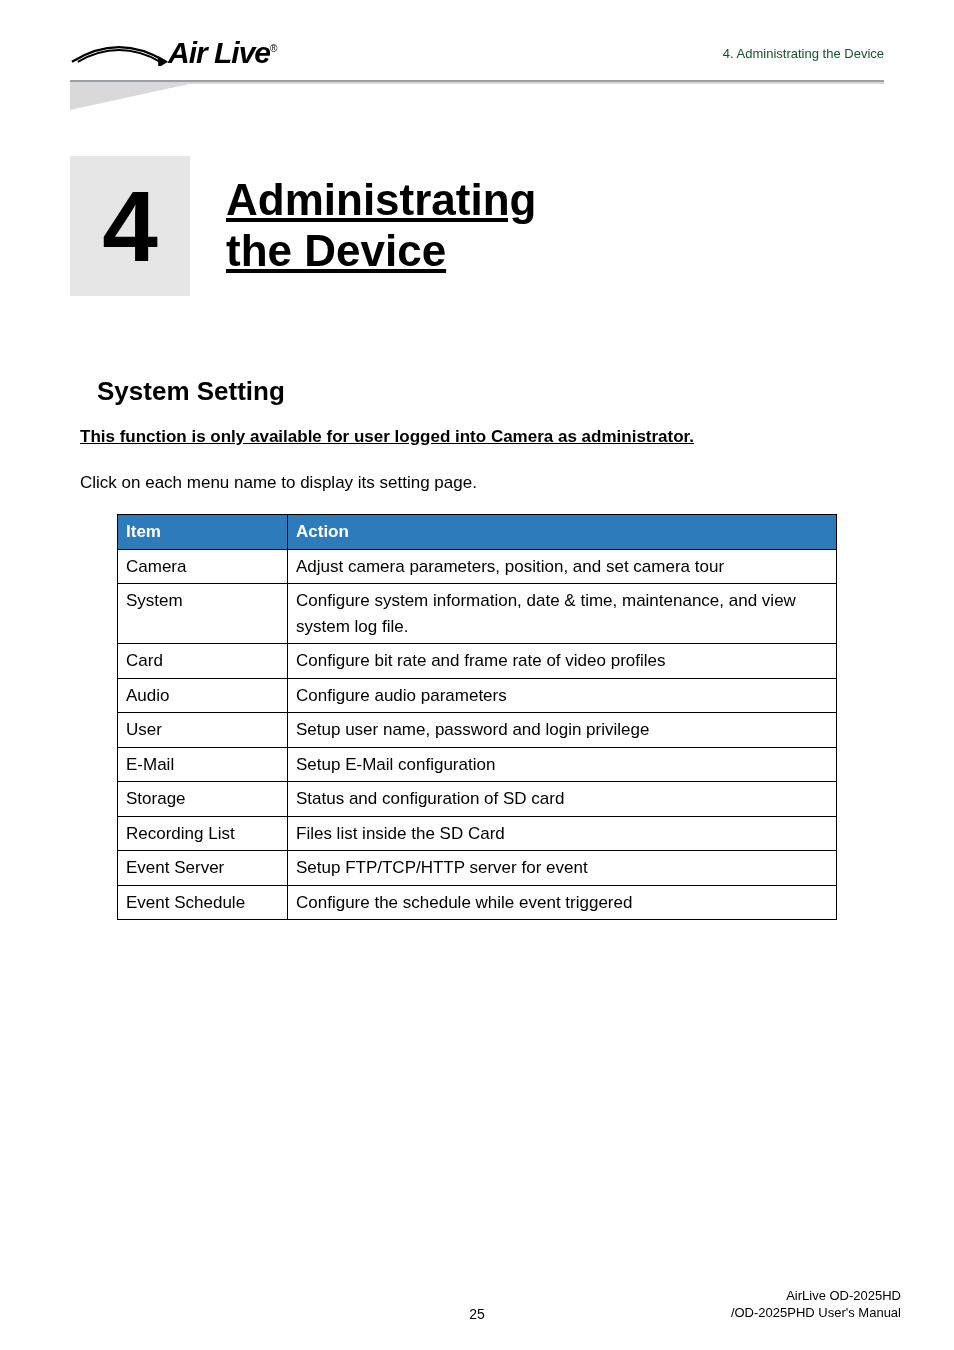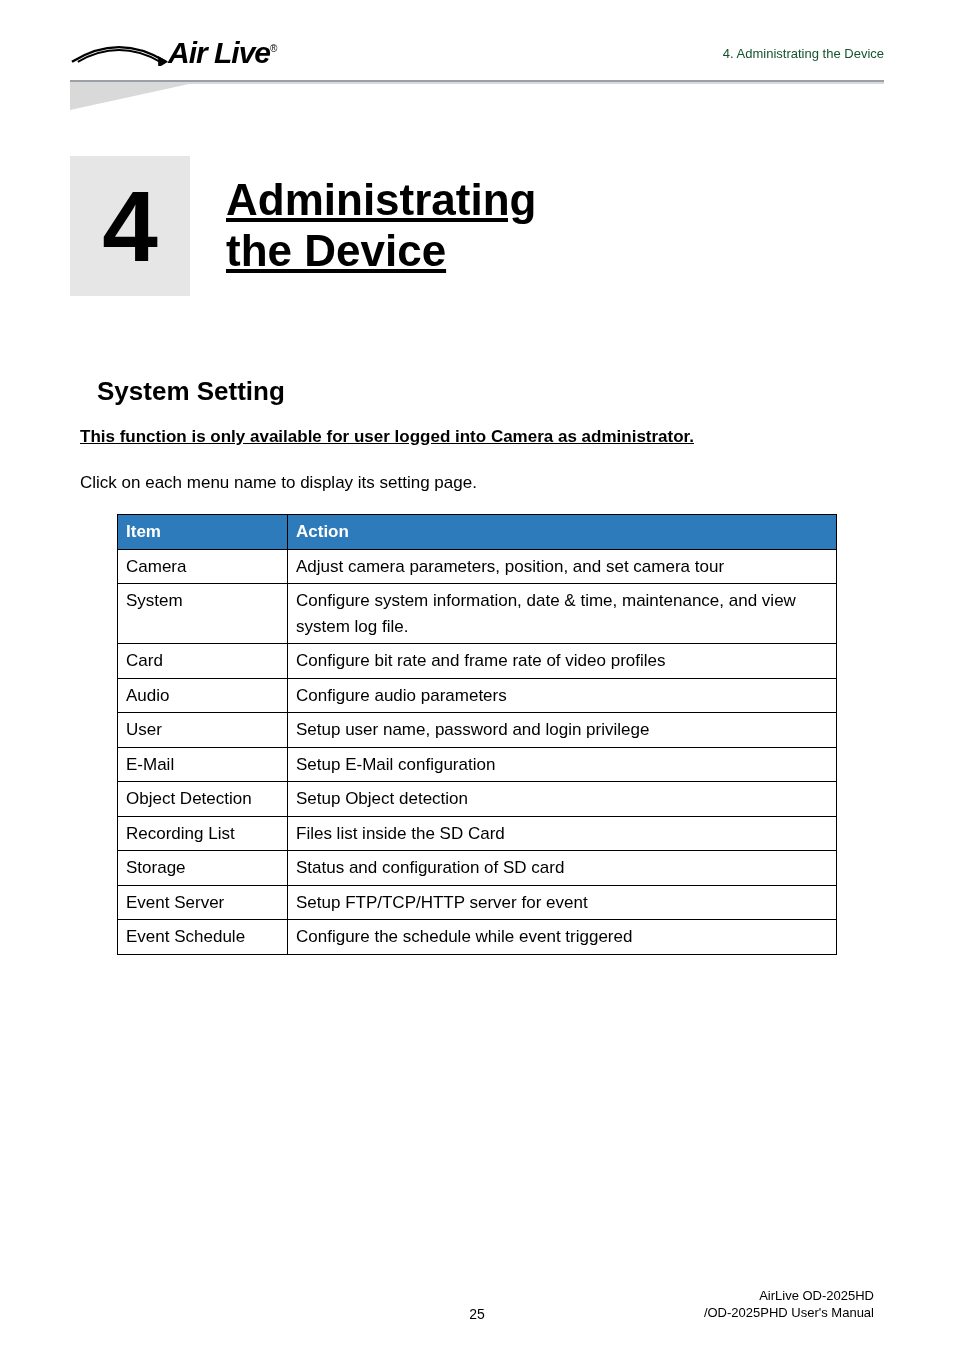--- a/index.html
+++ b/index.html
@@ -20,21 +20,21 @@
   .chapter-title { font-size: 44px; font-weight: 700; line-height: 1.15; text-decoration: underline; }
   .section-title { font-size: 26px; font-weight: 700; margin-top: 80px; margin-left: 27px; }
   .intro-underline { text-decoration: underline; font-size: 17px; margin-top: 20px; margin-left: 10px; font-weight: bold; }
   .intro-plain { font-size: 17px; margin-top: 26px; margin-left: 10px; }
   table.action { border-collapse: collapse; width: 720px; margin: 21px auto 0 auto; font-size: 17px; }
   table.action th, table.action td { border: 1px solid #000; padding: 4px 8px; text-align: left; vertical-align: top; line-height: 1.5; }
   table.action th { background: #2D7BBA; color: #fff; font-weight: 700; }
   table.action th:first-child, table.action td:first-child { width: 170px; }
   .footer { position: absolute; bottom: 28px; left: 0; right: 0; }
   .footer-pagenum { text-align: center; font-size: 14px; }
-  .footer-right { position: absolute; right: 80px; bottom: 0; text-align: right; font-size: 13px; line-height: 1.35; }
+  .footer-right { position: absolute; right: 53px; bottom: 0; text-align: right; font-size: 13px; line-height: 1.35; }
 </style>
 </head>
 <body>
 
 <div class="page">
 
   <div class="header-row">
     <div class="logo">
       <div class="logo-icon">
         <svg viewBox="0 0 100 26">
@@ -97,30 +97,26 @@
       </tr>
       <tr>
         <td>User</td>
         <td>Setup user name, password and login privilege</td>
       </tr>
       <tr>
         <td>E-Mail</td>
         <td>Setup E-Mail configuration</td>
       </tr>
       <tr>
-        <td>Object Detection</td>
-        <td>Setup Object detection</td>
+        <td>Storage</td>
+        <td>Status and configuration of SD card</td>
       </tr>
       <tr>
         <td>Recording List</td>
         <td>Files list inside the SD Card</td>
-      </tr>
-      <tr>
-        <td>Storage</td>
-        <td>Status and configuration of SD card</td>
       </tr>
       <tr>
         <td>Event Server</td>
         <td>Setup FTP/TCP/HTTP server for event</td>
       </tr>
       <tr>
         <td>Event Schedule</td>
         <td>Configure the schedule while event triggered</td>
       </tr>
     </tbody>

